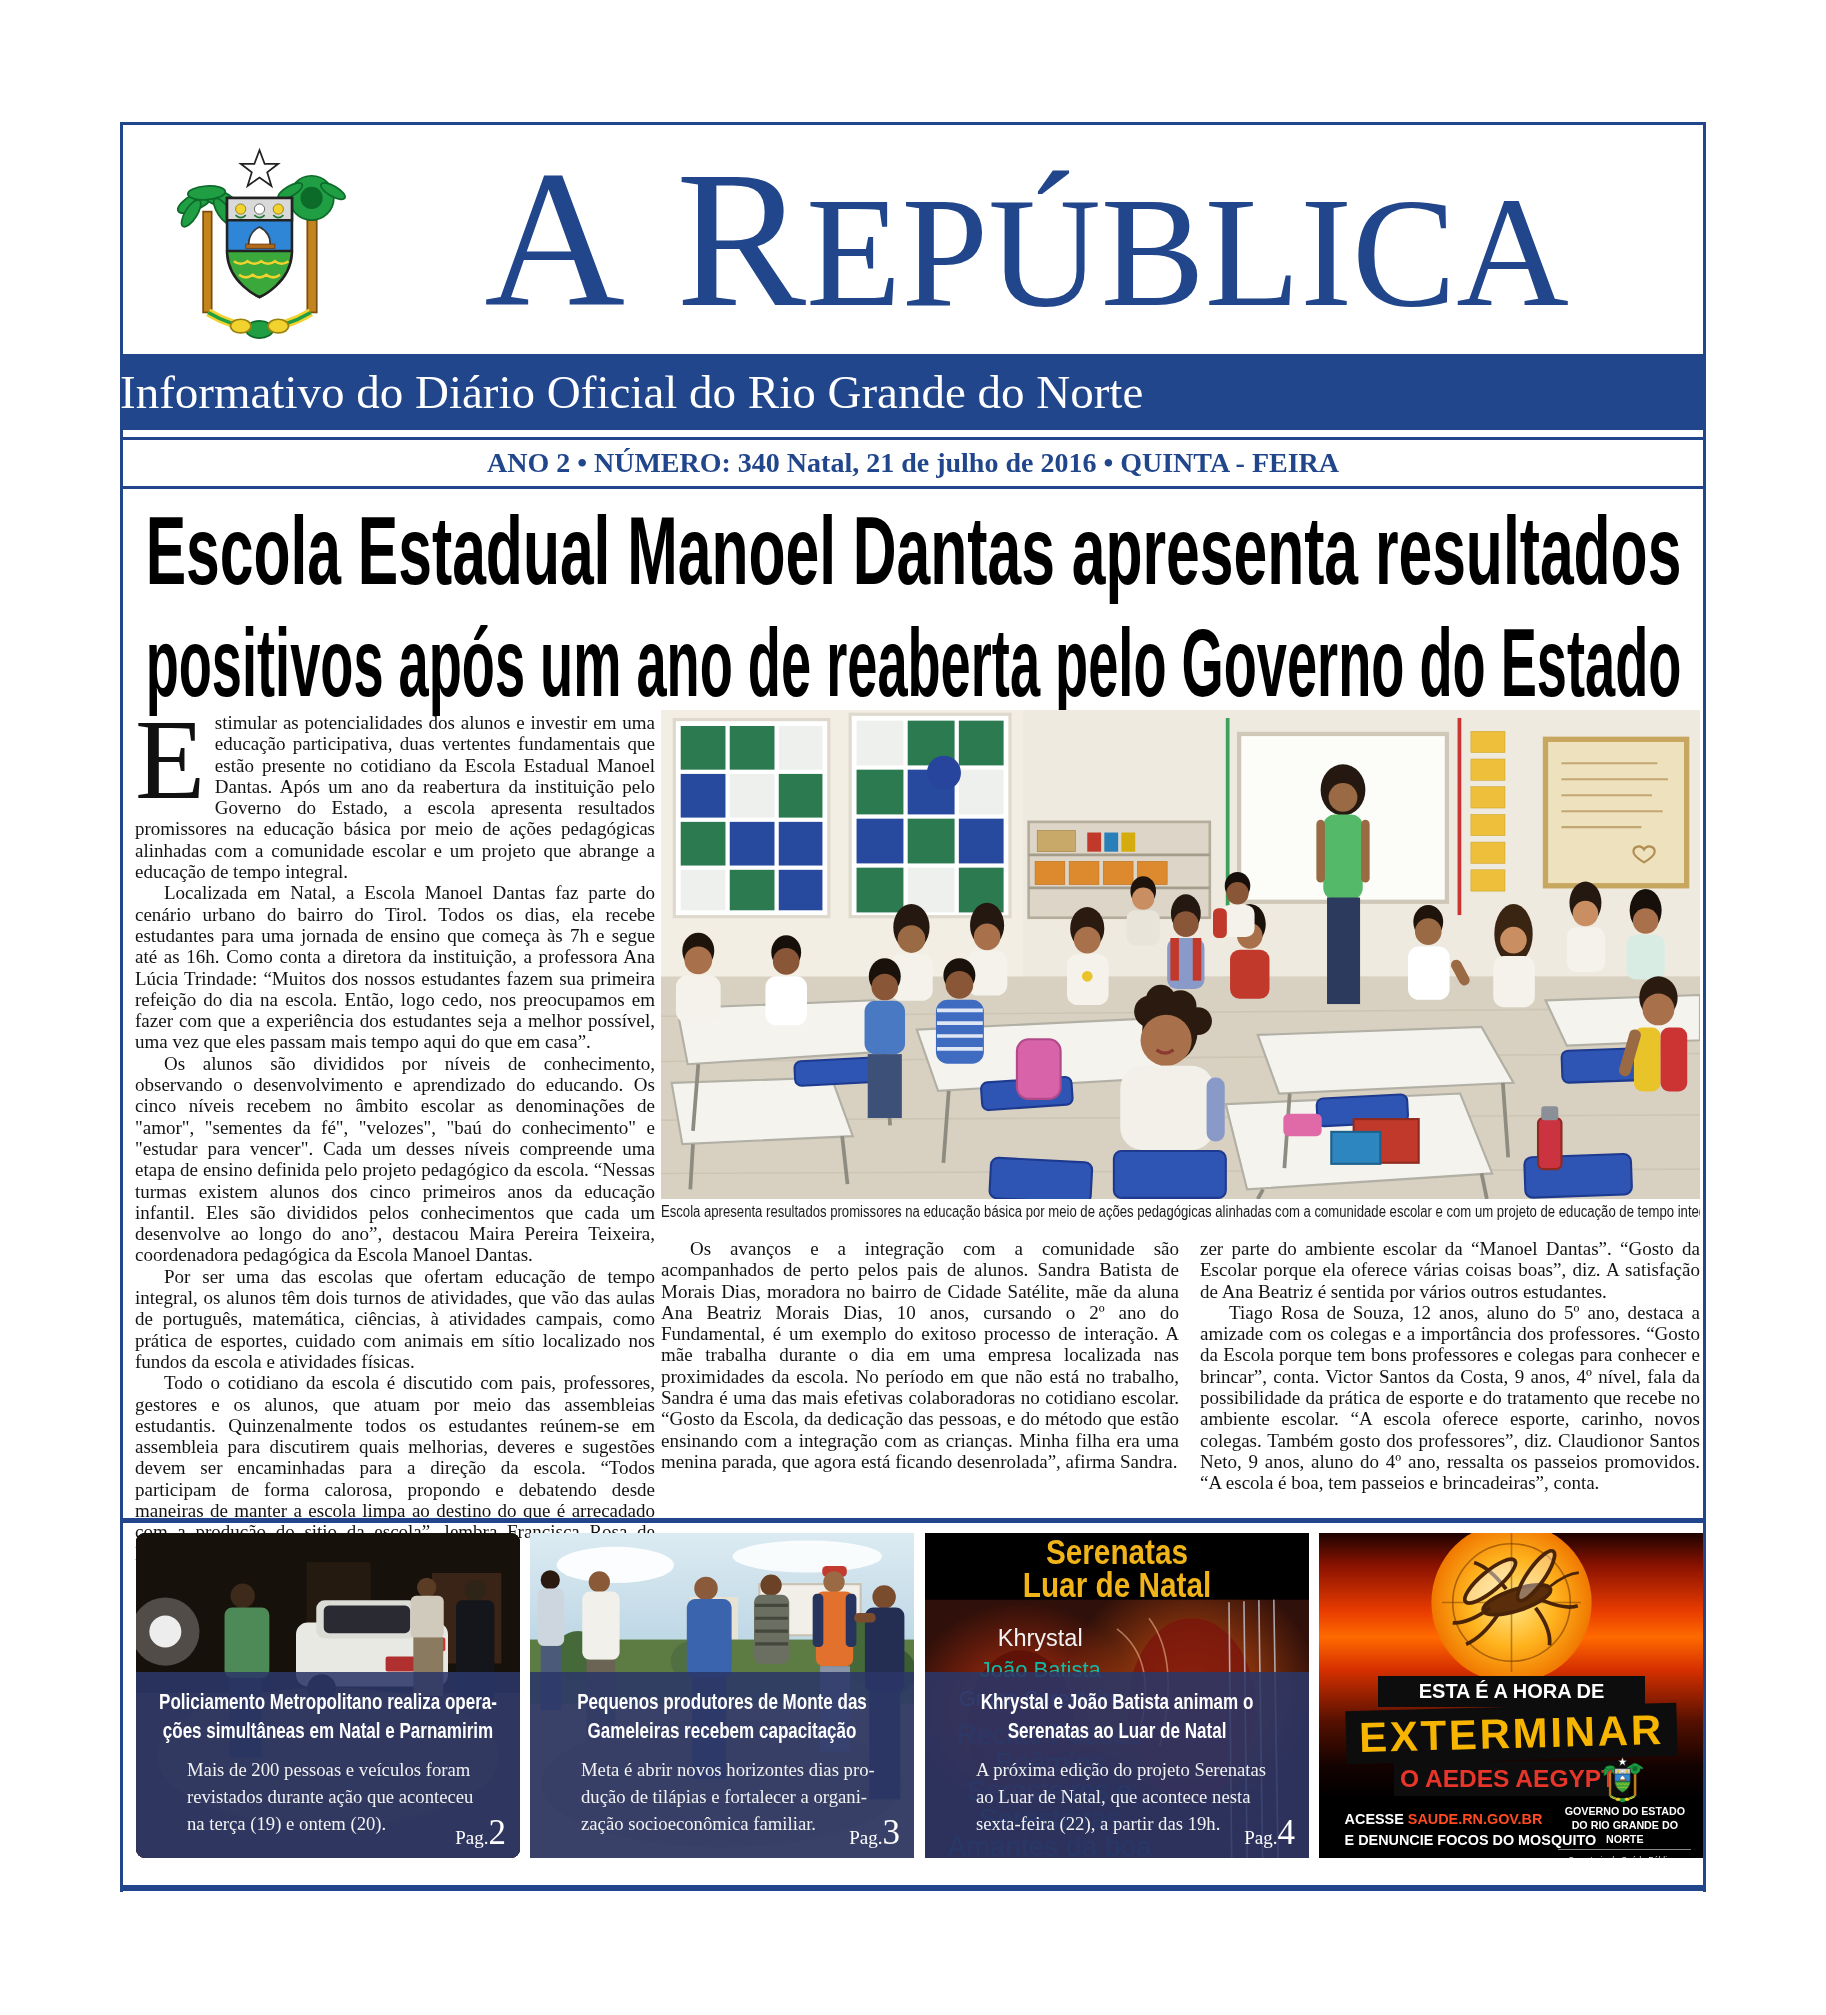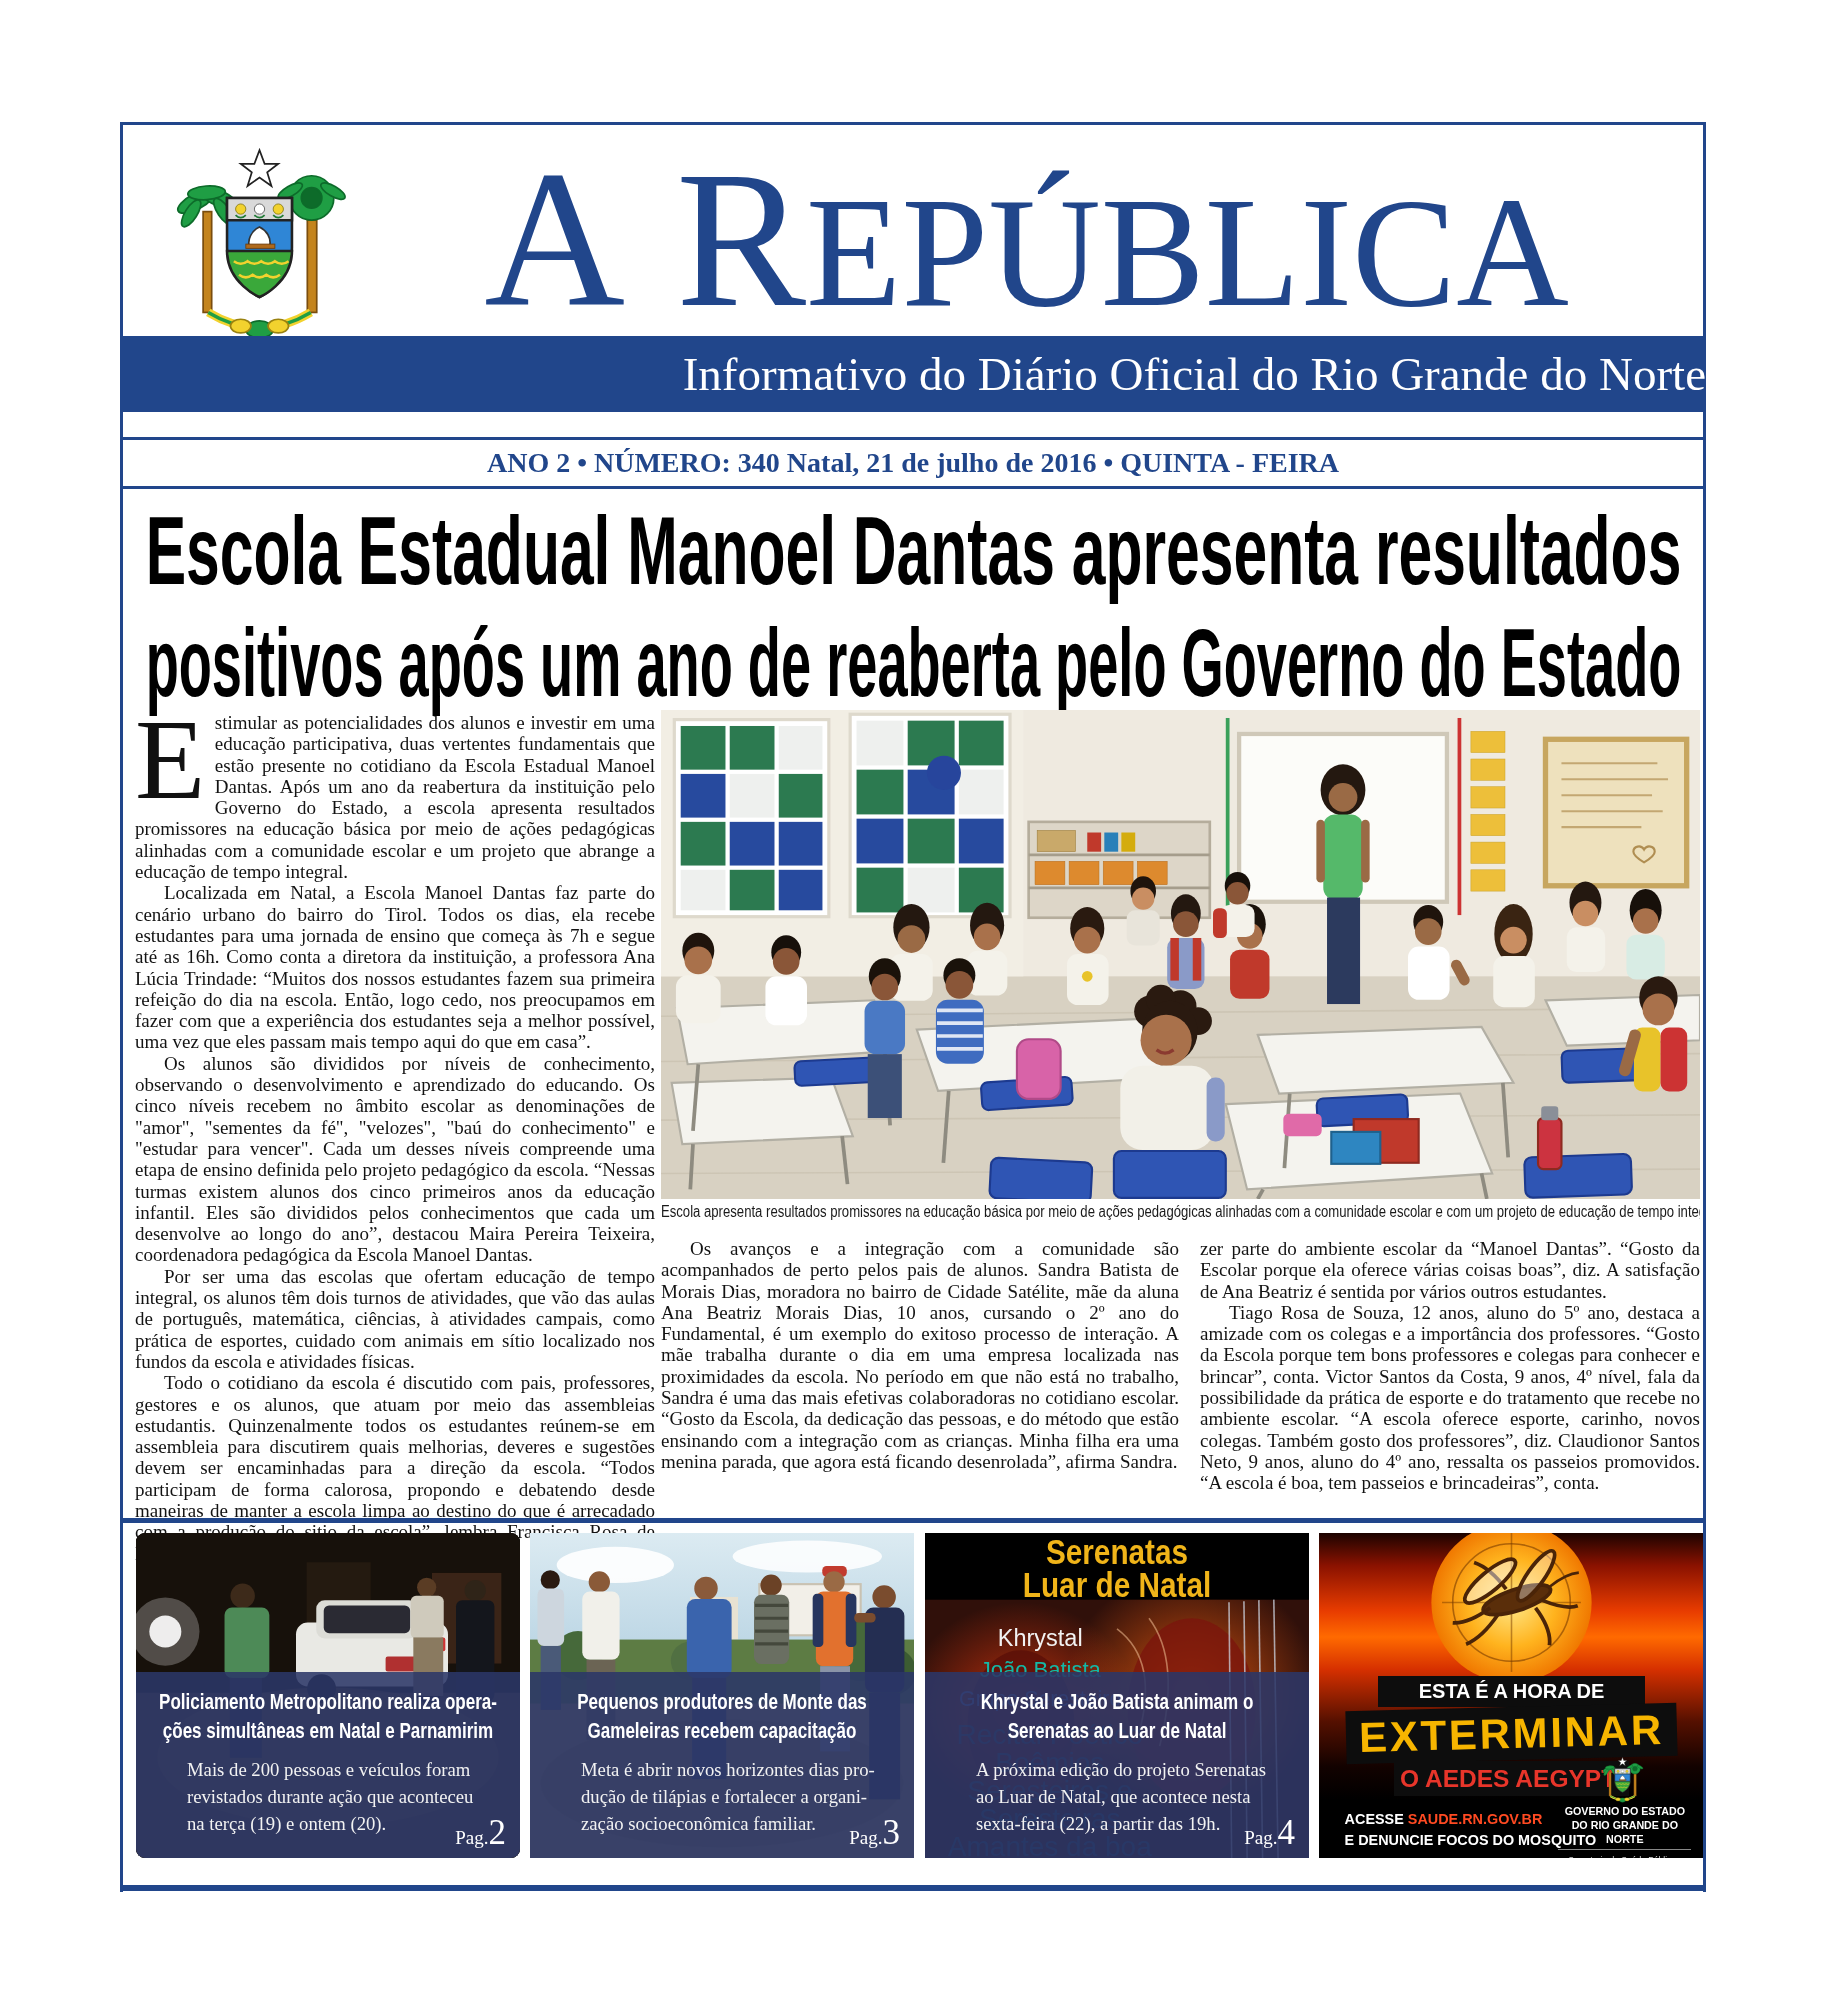--- a/index.html
+++ b/index.html
@@ -12,21 +12,21 @@
   .frame-left{left:120px;top:122px;width:3.2px;height:1770px;}
   .frame-right{left:1703px;top:122px;width:3.2px;height:1770px;}
   .bottom-rule{left:120px;top:1885px;width:1586px;height:6.4px;}
   
   .coa-box{left:170px;top:145px;width:179px;height:205px;}
   .mast-title{left:352px;top:138px;width:1349px;height:213px;text-align:center;color:#21468b;white-space:nowrap;}
   .mast-big{font-size:195px;line-height:203px;}
   .mast-small{font-size:156px;line-height:203px;text-align:center;}
   .mast-sp{display:inline-block;width:51px;}
   
-  .banner{left:120px;top:336px;width:1586px;height:76px;color:#fff;text-align:right;
+  .banner{left:120px;top:354px;width:1586px;height:76px;color:#fff;text-align:left;
           font-size:47px;line-height:76px;}
   .rule-a{left:120px;top:437px;width:1586px;height:2.7px;}
   .rule-b{left:120px;top:486px;width:1586px;height:2.7px;}
   .dateline{left:120px;top:440px;width:1586px;height:45px;text-align:center;color:#21468b;
             font-weight:bold;font-size:28px;line-height:45px;}
   
   .headline-svg{left:119px;width:1589px;height:107px;}
   
   .col{font-size:19px;line-height:21.3px;text-align:justify;}
   .col p{margin:0;text-indent:29px;}

